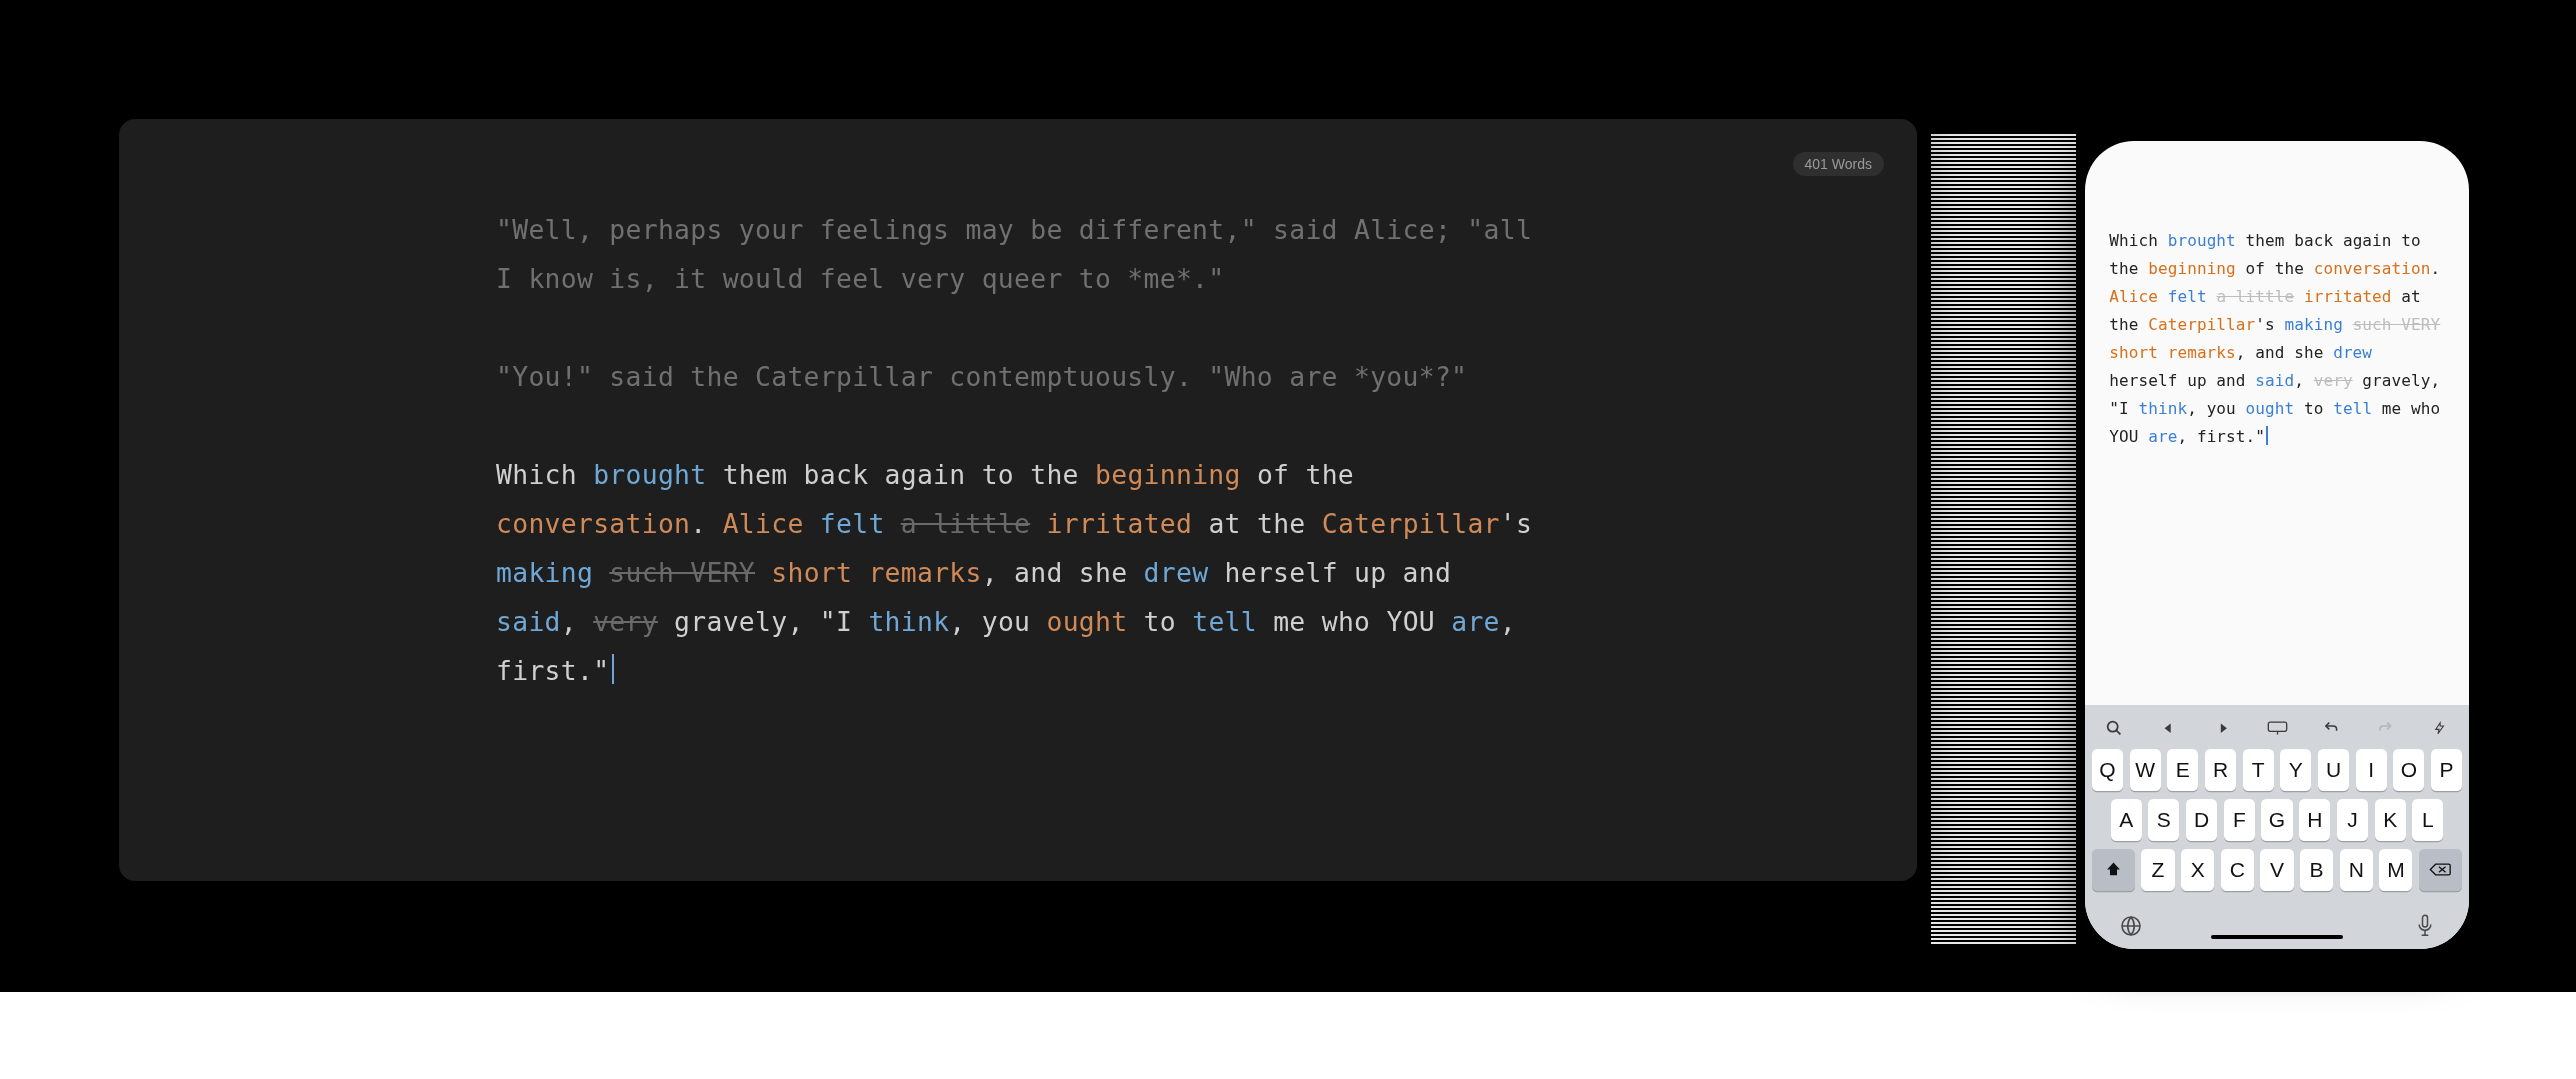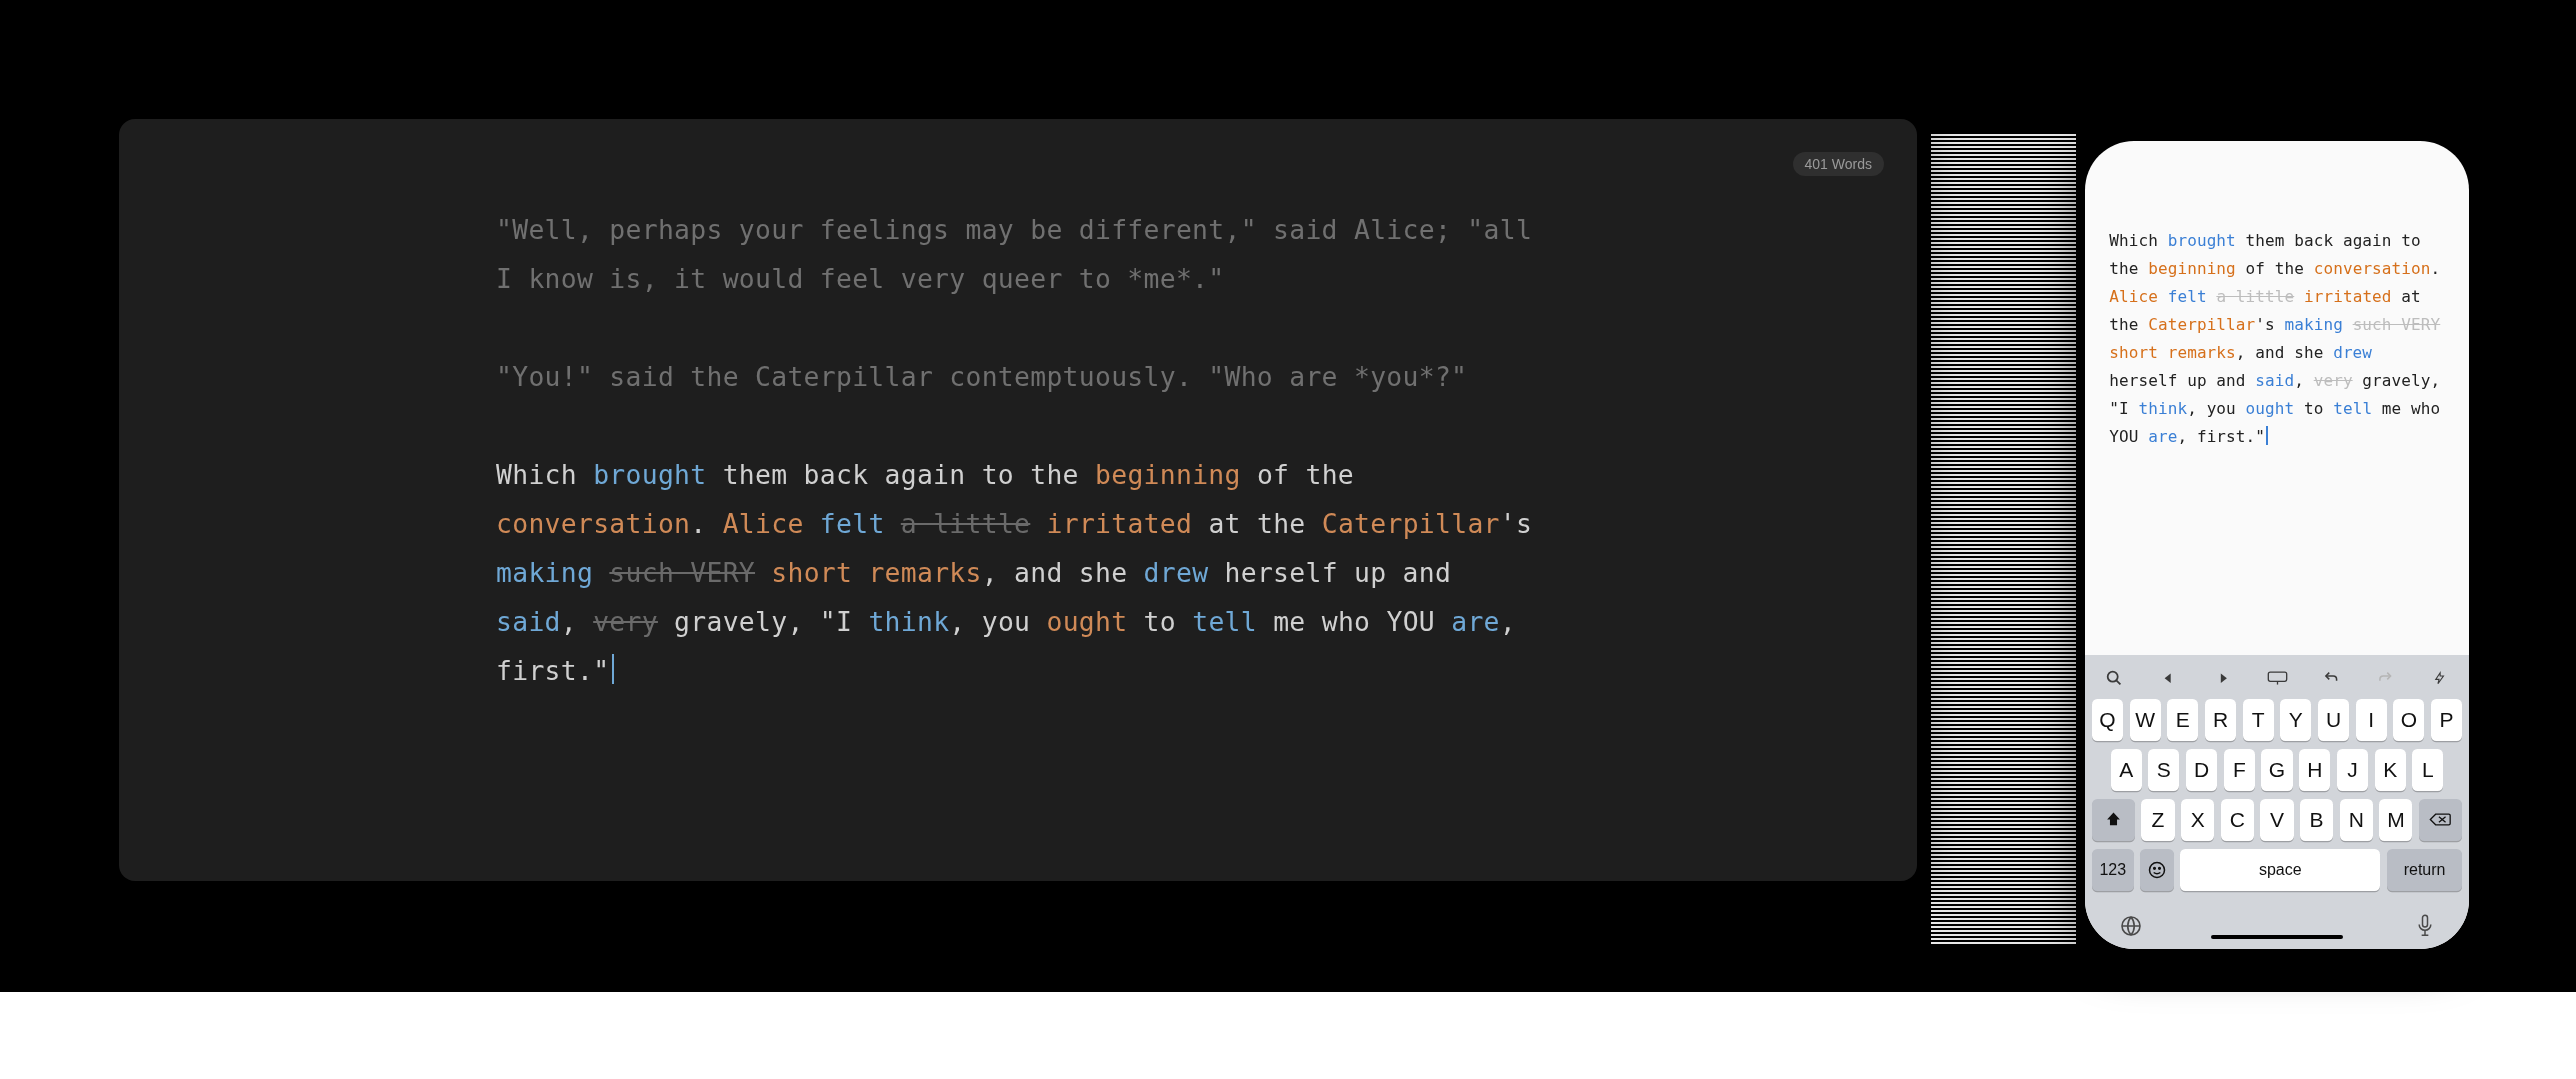--- a/index.html
+++ b/index.html
@@ -286,33 +286,20 @@
           </div>
           <div id="kbd-r3-letters" style="display:contents"><div class="key">Z</div><div class="key">X</div><div class="key">C</div><div class="key">V</div><div class="key">B</div><div class="key">N</div><div class="key">M</div></div>
           <div class="key mod wide">
             <svg width="22.5" height="17" viewBox="0 0 34 24" fill="none" stroke="#111" stroke-width="2">
                 <path d="M10 4 L2 12 L10 20 H30 a2 2 0 0 0 2-2 V6 a2 2 0 0 0 -2-2 Z"></path>
                 <line x1="15" y1="8" x2="25" y2="16"></line>
                 <line x1="25" y1="8" x2="15" y2="16"></line>
               </svg>
           </div>
         </div>
-        <div class="kbd-row r4">
-          <div class="key mod num">123</div>
-          <div class="key mod emoji">
-            <svg width="20" height="20" viewBox="0 0 24 24" fill="none" stroke="#111" stroke-width="1.8">
-                <circle cx="12" cy="12" r="9"></circle>
-                <circle cx="9" cy="10" r="1" fill="#111"></circle>
-                <circle cx="15" cy="10" r="1" fill="#111"></circle>
-                <path d="M8 15 q4 3 8 0"></path>
-              </svg>
-          </div>
-          <div class="key space">space</div>
-          <div class="key mod ret">return</div>
-        </div>
 
         <div class="kbd-bottom-bar">
           <div>
             <svg width="24" height="24" viewBox="0 0 24 24" fill="none" stroke="#4a4a4a" stroke-width="1.6">
                 <circle cx="12" cy="12" r="9"></circle>
                 <path d="M3 12 h18 M12 3 a14 14 0 0 1 0 18 M12 3 a14 14 0 0 0 0 18"></path>
               </svg>
           </div>
           <div>
             <svg width="20" height="26.4" viewBox="0 0 24 30" fill="none" stroke="#4a4a4a" stroke-width="1.8">

